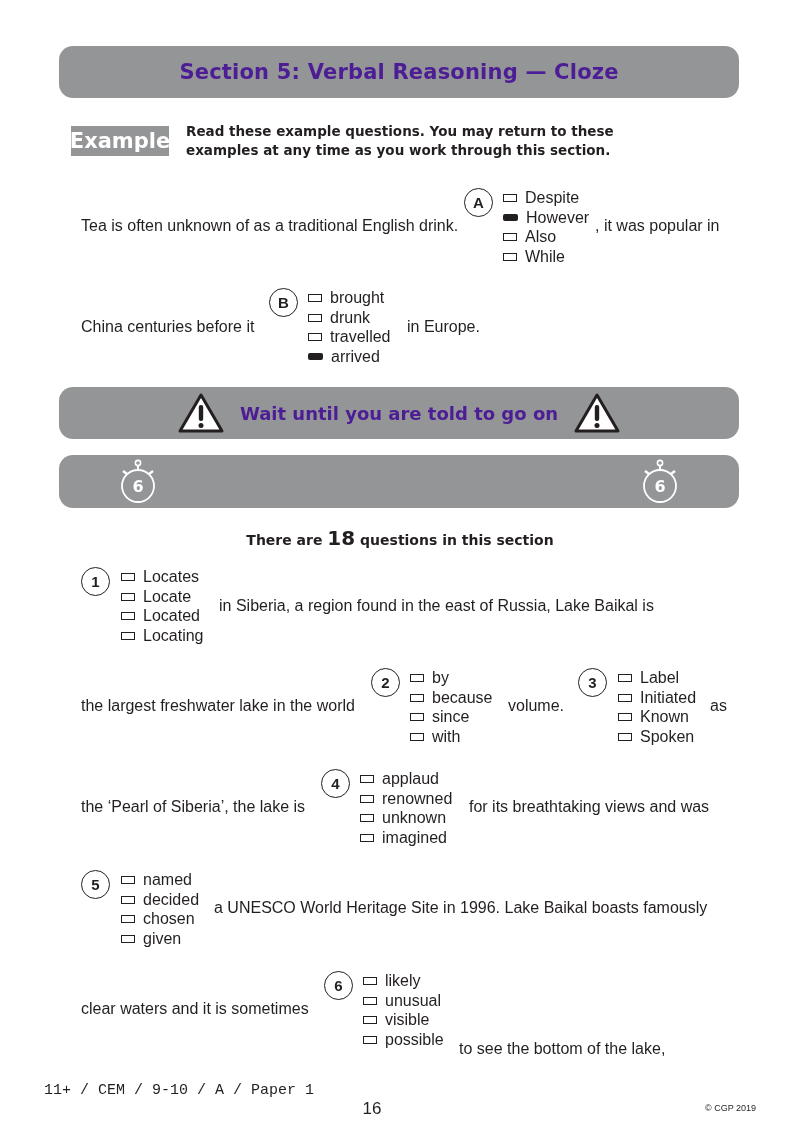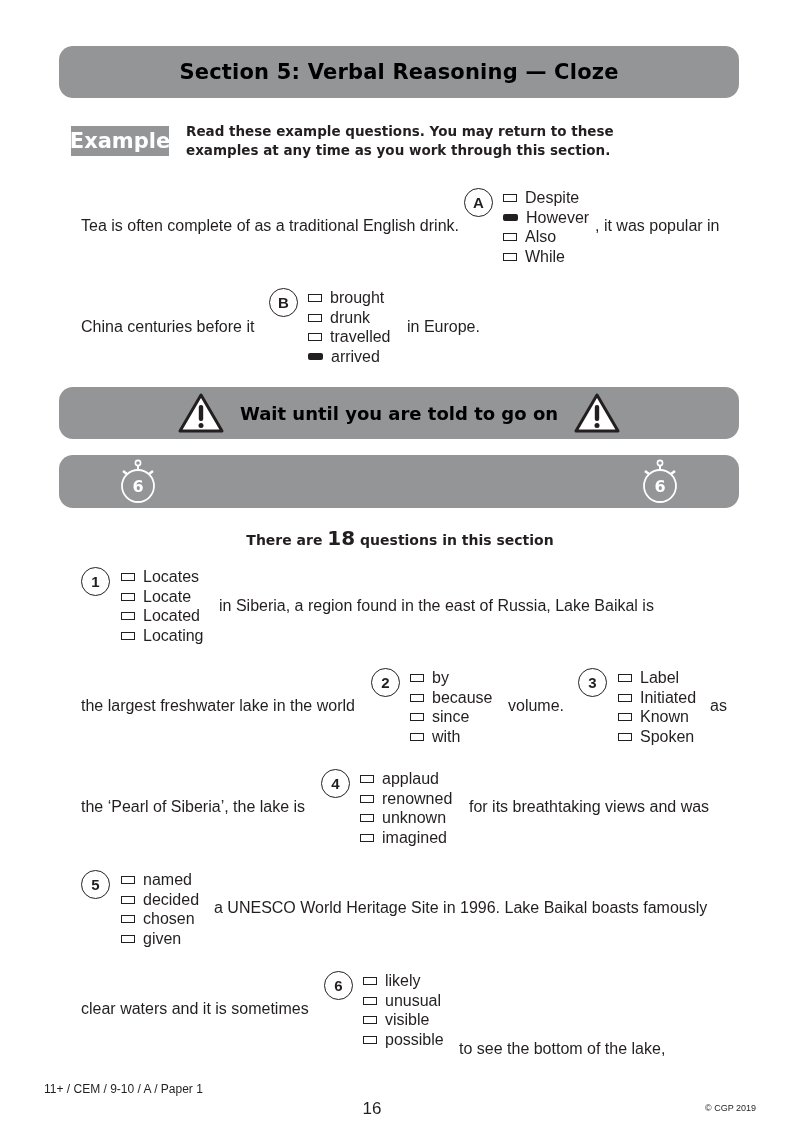--- a/index.html
+++ b/index.html
@@ -1,52 +1,52 @@
 <!DOCTYPE html>
 <html><head>
 <meta charset="utf-8">
 <style>
   * { box-sizing: border-box; margin: 0; padding: 0; }
   body { width: 800px; height: 1132px; background: #ffffff; position: relative; overflow: hidden; font-family: "Liberation Sans", sans-serif; color: #231f20; }
-  .banner { position: absolute; left: 59px; width: 680px; background: #949597; border-radius: 14px; color: #000000; font-family: "DejaVu Sans", sans-serif; font-weight: bold; display: flex; align-items: center; justify-content: center; }
+  .banner { position: absolute; left: 59px; width: 680px; background: #949597; border-radius: 14px; color: #4c1d95; font-family: "DejaVu Sans", sans-serif; font-weight: bold; display: flex; align-items: center; justify-content: center; }
   .banner-title { top: 46px; height: 52px; font-size: 21px; letter-spacing: 0.2px; }
   .banner-wait { top: 387px; height: 52px; font-size: 18px; }
   .banner-time { top: 455px; height: 53px; font-size: 18px; }
   .banner .icon { display: inline-flex; width: 50px; height: 46px; align-items: center; justify-content: center; }
   .banner-wait .icon-left { margin-right: 14px; }
   .banner-wait .icon-right { margin-left: 14px; }
   .banner-time .icon-left { position: absolute; left: 54px; }
   .banner-time .icon-right { position: absolute; right: 54px; }
 
   .example-badge { position: absolute; left: 71px; top: 126px; width: 98px; height: 30px; background: #949597; color: #fff; font-family: "DejaVu Sans", sans-serif; font-weight: bold; font-size: 21px; display: flex; align-items: center; justify-content: center; }
   .example-instr { position: absolute; left: 186px; top: 122px; width: 470px; font-family: "DejaVu Sans", sans-serif; font-weight: bold; font-size: 13.5px; line-height: 19px; }
 
   .text { position: absolute; font-size: 16px; white-space: nowrap; }
   .qnum { position: absolute; width: 29px; height: 29px; border: 1.5px solid #231f20; border-radius: 50%; font-weight: bold; font-size: 15px; display: flex; align-items: center; justify-content: center; background: #fff; }
   .opts { position: absolute; font-size: 16px; line-height: 19.5px; }
   .opt { display: flex; align-items: center; white-space: nowrap; }
   .box { display: inline-block; width: 14px; height: 8px; border: 1.3px solid #231f20; margin-right: 8px; margin-top: 1px; }
   .box.filled { background: #231f20; border-width: 2px; border-radius: 2px; width: 15px; height: 7px; }
   .count-line { position: absolute; left: 0; width: 800px; top: 526px; text-align: center; font-family: "DejaVu Sans", sans-serif; font-weight: bold; font-size: 14px; }
   .count-line .big { font-size: 20px; }
-  .footer-left { position: absolute; left: 44px; top: 1082px; font-size: 12px; }
+  .footer-left { position: absolute; left: 44px; top: 1082px; font-size: 15px; font-family: Liberation Mono, monospace; }
   .footer-page { position: absolute; left: 0; width: 744px; text-align: center; top: 1099px; font-size: 17px; }
   .footer-right { position: absolute; right: 44px; top: 1103px; font-size: 9px; }
 </style>
 </head>
 <body>
 
 <div class="banner banner-title">
   <span>Section 5: Verbal Reasoning — Cloze</span>
 </div>
 
 <div class="example-badge">Example</div>
 <div class="example-instr">Read these example questions.  You may return to these examples at any time as you work through this section.</div>
 
-<div class="text" style="left:81px; top:217px;">Tea is often complete of as a traditional English drink.</div>
+<div class="text" style="left:81px; top:217px;">Tea is often unknown of as a traditional English drink.</div>
 <div class="qnum" style="left:464px; top:188px;">A</div>
 <div class="opts" style="left:503px; top:188px;">
   <label class="opt">
       <span class="box"></span>
       <span>Despite</span>
     </label>
   <label class="opt">
       <span class="box filled"></span>
       <span>However</span>
     </label>

